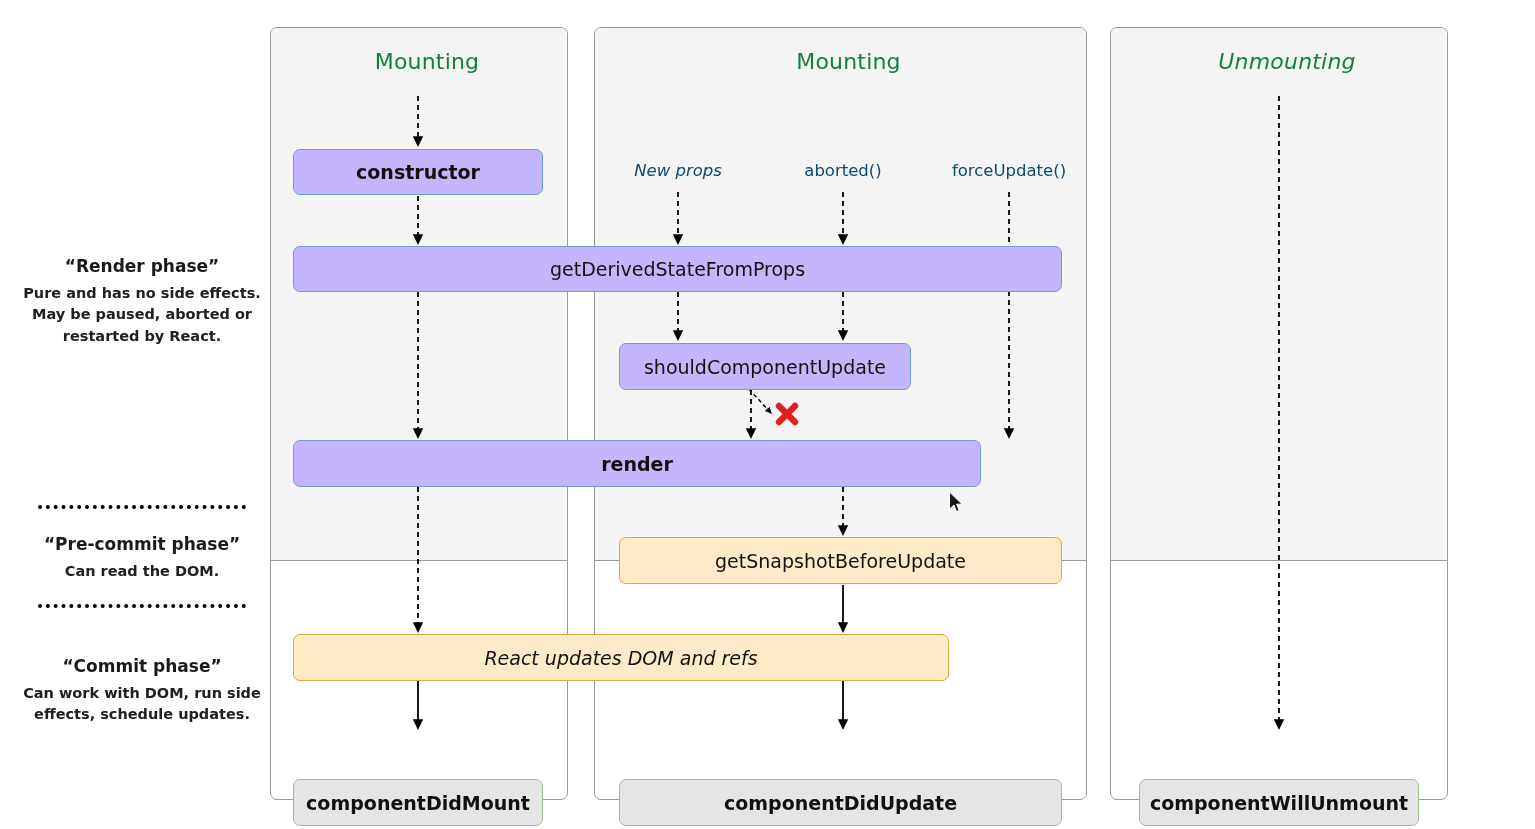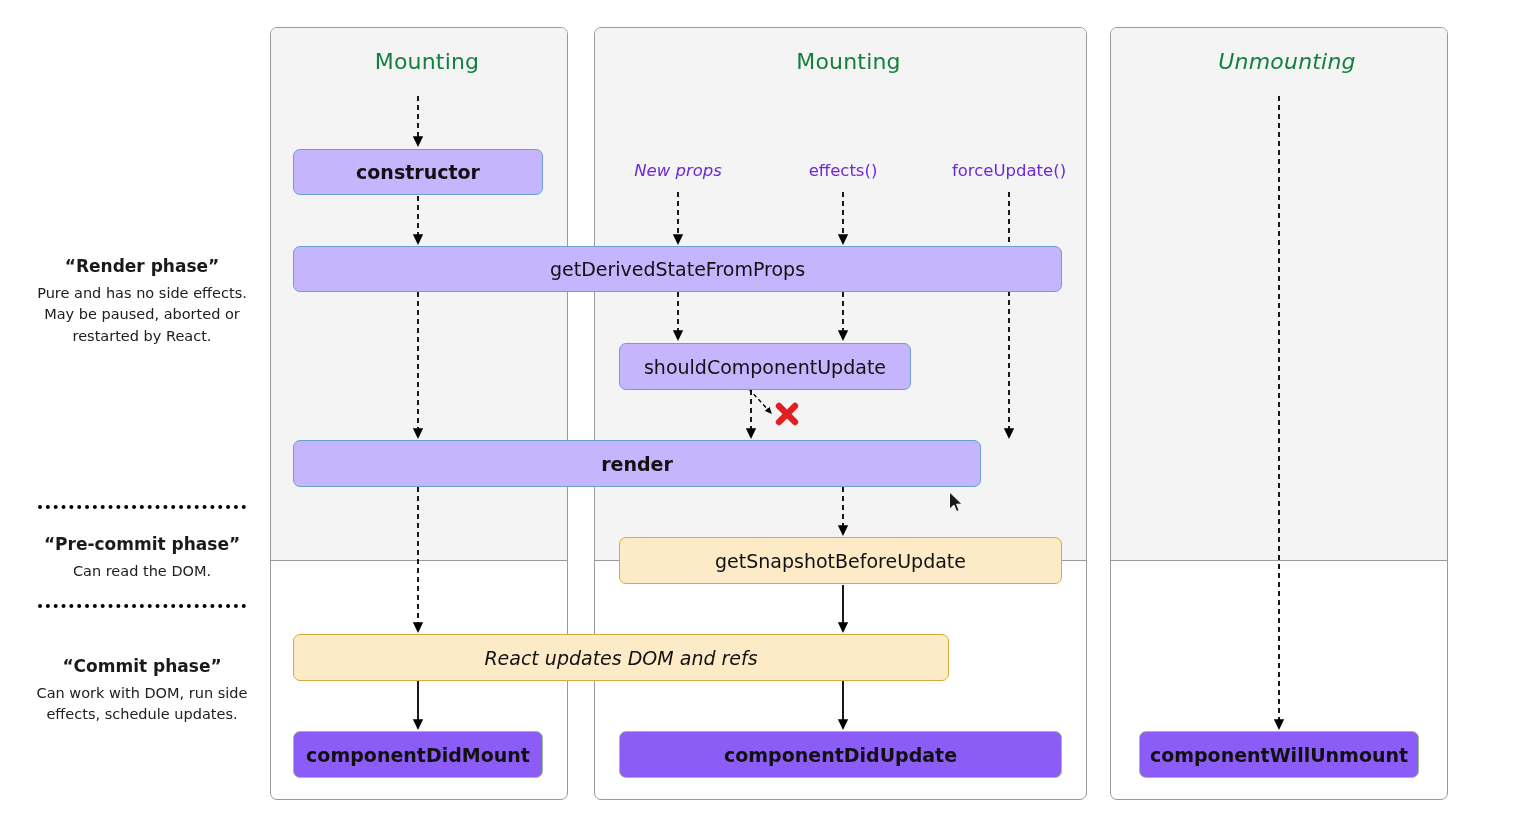--- a/index.html
+++ b/index.html
@@ -49,21 +49,21 @@
     color: #1a1a1a;
   }
   .phase-title {
     font-size: 17px;
     font-weight: 700;
     margin-bottom: 7px;
     white-space: nowrap;
   }
   .phase-desc {
     font-size: 14.5px;
-    font-weight: 400;
+    font-weight: 700;
     line-height: 1.48;
     color: #202020;
   }
   .dotted-rule {
     position: absolute;
     left: 38px;
     width: 208px;
     height: 0;
     border-top: 4px dotted #000000;
   }
@@ -76,30 +76,30 @@
     justify-content: center;
     border-radius: 7px;
     font-size: 19px;
     color: #111111;
     text-align: center;
     padding: 0 8px;
     white-space: nowrap;
   }
   .node.blue   { background: #c4b5fd; border: 1px solid #6f9fd0; }
   .node.orange { background: #fdebc8; border: 1px solid #d9a93f; }
-  .node.green  { background: #8b5cf6; border: 1px solid #9cc08a; }
+  .node.green  { background: #e5e5e5; border: 1px solid #9cc08a; margin-top: 48px; }
   .node.bold   { font-weight: 700; }
   .node.italic { font-style: italic; }
 
   
   .trigger {
     position: absolute;
     text-align: center;
     font-size: 16.5px;
-    color: #6d28d9;
+    color: #0c4a6e;
     white-space: nowrap;
   }
   .trigger.italic { font-style: italic; }
 
   
   #wires {
     position: absolute;
     left: 0; top: 0;
     width: 1535px; height: 829px;
     pointer-events: none;
@@ -187,21 +187,21 @@
       <line x1="1279" y1="96" x2="1279" y2="728" stroke-dasharray="5 4" marker-end="url(#ah)"></line>
     </g>
 
     <g stroke="#e02020" stroke-width="6.4" stroke-linecap="round">
       <line x1="779" y1="406" x2="795" y2="422"></line>
       <line x1="795" y1="406" x2="779" y2="422"></line>
     </g>
   </svg>
 
   <div class="trigger italic" style="left:598px; top:161px; width:160px;">New props</div>
-  <div class="trigger" style="left:763px; top:161px; width:160px;">effects()</div>
+  <div class="trigger" style="left:763px; top:161px; width:160px;">aborted()</div>
   <div class="trigger" style="left:929px; top:161px; width:160px;">forceUpdate()</div>
 
   <div class="node blue bold" style="left:293px; top:149px; width:250px; height:46px;">constructor</div>
 
   <div class="node blue" style="left:293px; top:246px; width:769px; height:46px;">getDerivedStateFromProps</div>
 
   <div class="node blue" style="left:619px; top:343px; width:292px; height:47px;">shouldComponentUpdate</div>
 
   <div class="node blue bold" style="left:293px; top:440px; width:688px; height:47px;">render</div>
 

